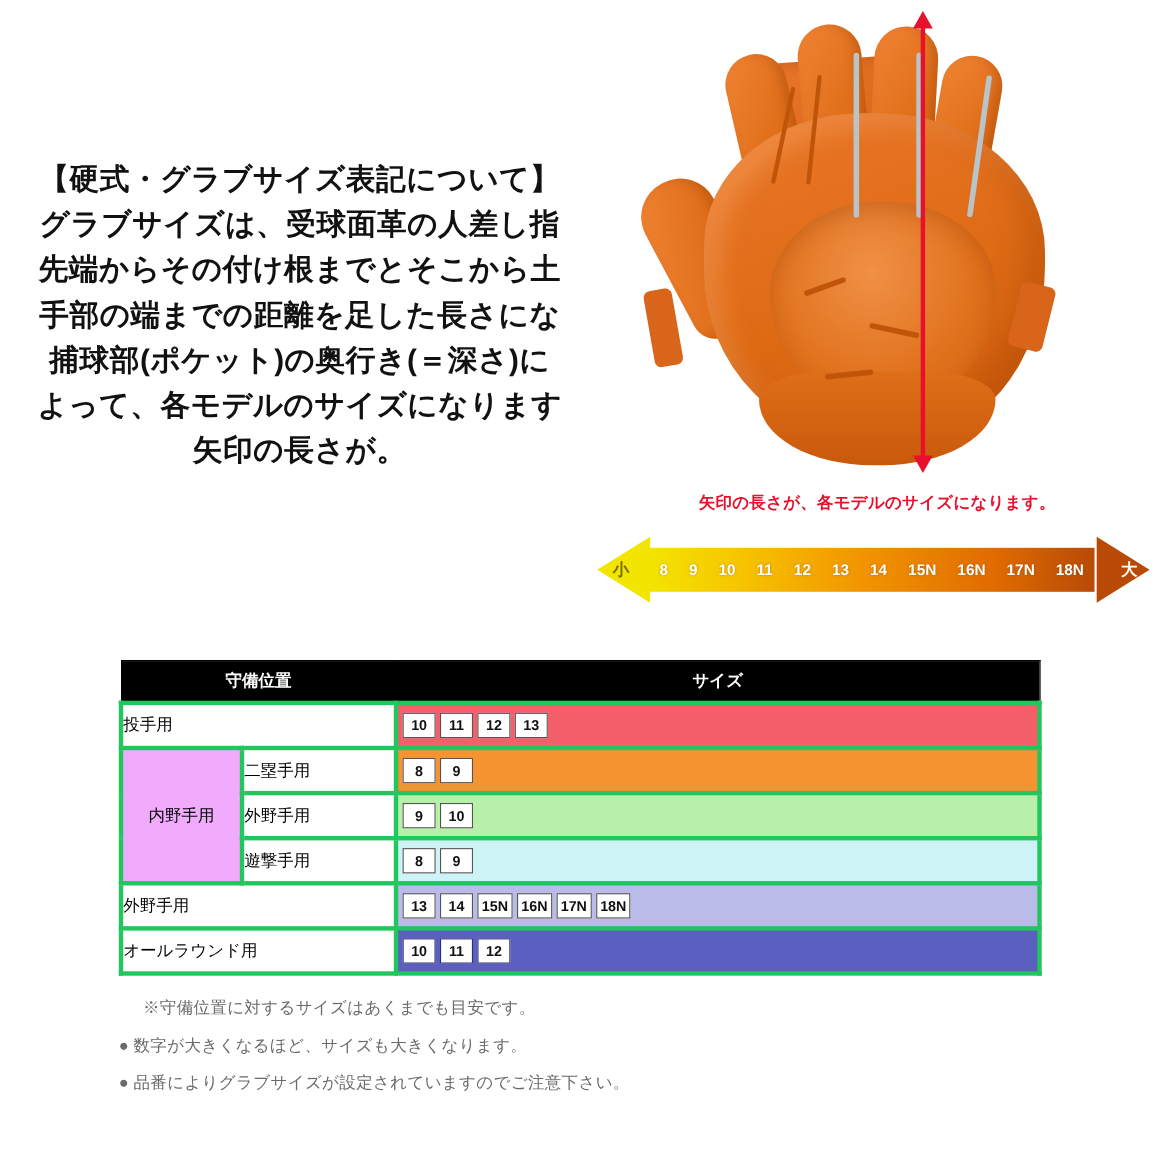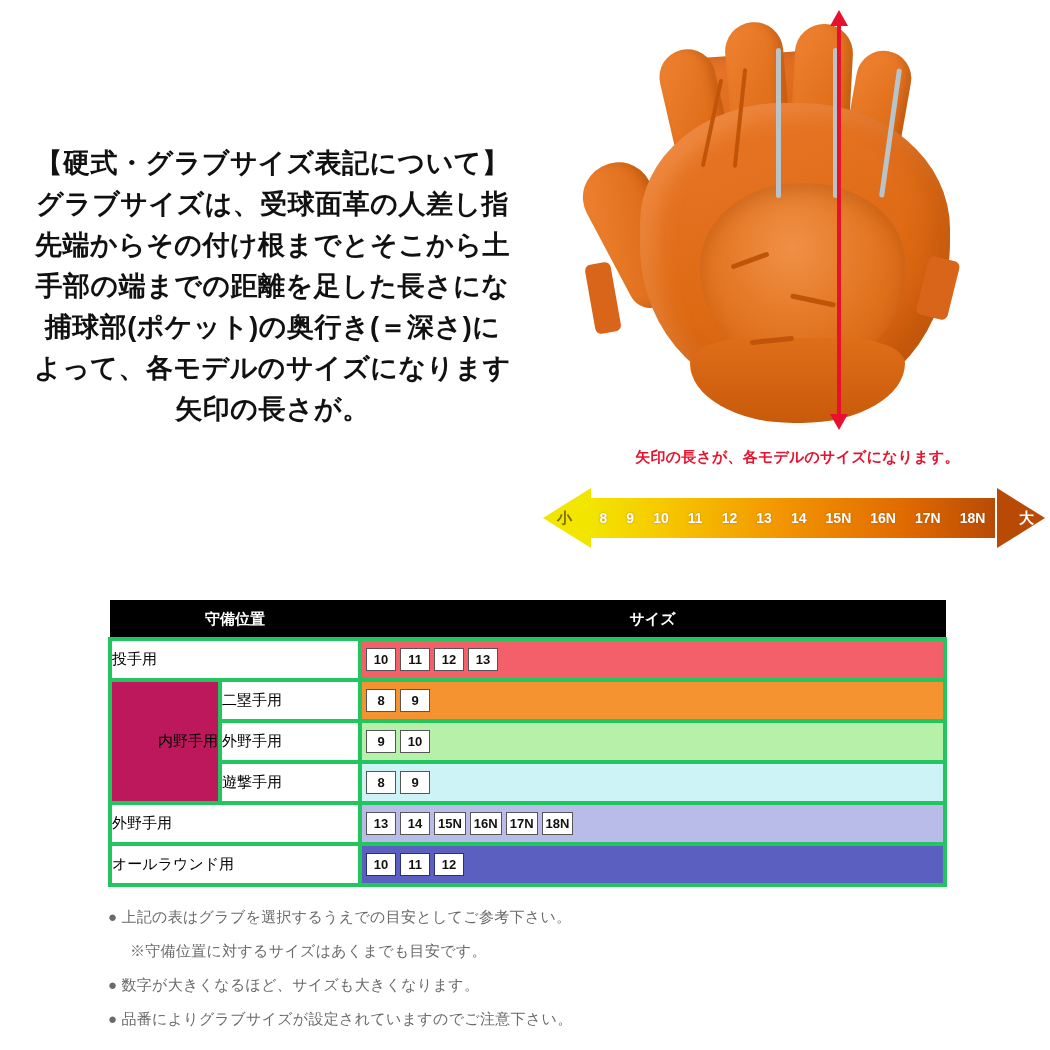--- a/index.html
+++ b/index.html
@@ -234,22 +234,22 @@
     height: 36px;
   }
   .pos-cell {
     background: #ffffff;
     text-align: left;
     padding-left: 12px;
     font-size: 16px;
     font-weight: 500;
   }
   .pos-cell-center {
-    background: #be185d;
-    text-align: right;
+    background: #f0abfc;
+    text-align: center;
     padding-left: 12px;
     font-size: 16px;
   }
   .size-cell {
     padding-left: 6px;
   }
   .chips {
     display: flex;
     align-items: center;
     gap: 4px;
@@ -439,23 +439,20 @@
           <span class="chip">10</span>
           <span class="chip">11</span>
           <span class="chip">12</span>
         </div>
       </td>
     </tr>
   </tbody>
 </table>
 
 <div id="notes">
-  <span class="note-line">
-    <span class="bullet">●</span><span>上記の表はグラブを選択するうえでの目安としてご参考下さい。</span>
-  </span>
   <span class="note-line indent">
     <span>※守備位置に対するサイズはあくまでも目安です。</span>
   </span>
   <span class="note-line">
     <span class="bullet">●</span><span>数字が大きくなるほど、サイズも大きくなります。</span>
   </span>
   <span class="note-line">
     <span class="bullet">●</span><span>品番によりグラブサイズが設定されていますのでご注意下さい。</span>
   </span>
 </div>

